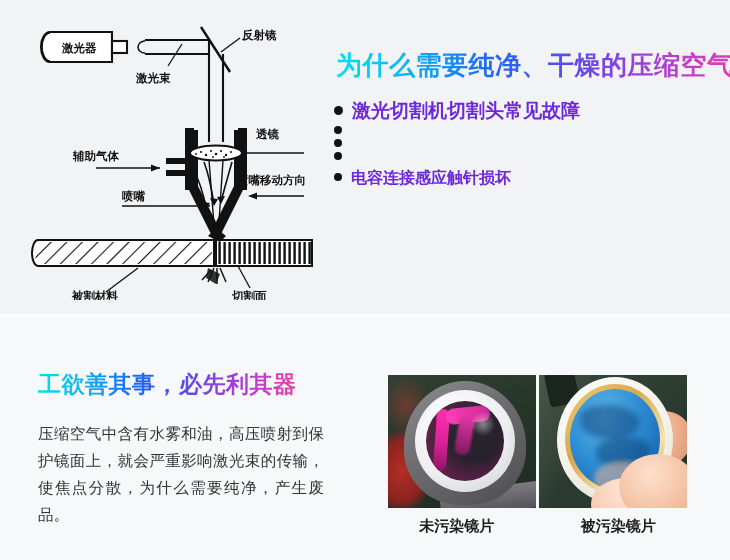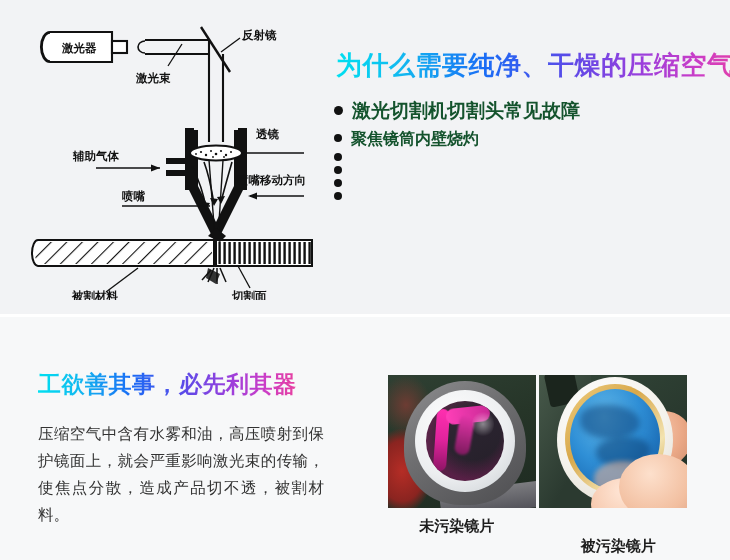--- a/index.html
+++ b/index.html
@@ -61,21 +61,21 @@
   #fault-list {
     position: absolute;
     left: 334px; top: 97px;
     width: 380px;
     list-style: none;
     margin: 0; padding: 0;
   }
   #fault-list li {
     display: flex;
     align-items: baseline;
-    color: #14532d;
+    color: #6d28d9;
     margin-bottom: 5px;
   }
   #fault-list li .bullet {
     flex: 0 0 auto;
     width: 8px; height: 8px;
     border-radius: 50%;
     background: #111;
     margin-right: 9px;
     position: relative;
     top: -2px;
@@ -310,21 +310,21 @@
     display: flex;
   }
   .caption {
     flex: 1 1 0;
     text-align: center;
     font-size: 15px;
     color: #1d1d1d;
     font-weight: bold;
   }
   .caption.left-cap { padding-right: 14px; }
-  .caption.right-cap { padding-left: 10px; margin-top: 20px; }
+  .caption.right-cap { padding-left: 10px; }
 
   .d-label {
     font-family: "DejaVu Sans", "Liberation Sans", sans-serif;
     font-size: 11.5px;
     font-weight: bold;
     fill: #111;
   }
 </style>
 </head>
 <body>
@@ -456,44 +456,41 @@
 
   <div id="headline-main" class="gradient-heading">为什么需要纯净、干燥的压缩空气?</div>
 
   <ul id="fault-list">
     <li class="lead">
       <span class="bullet"></span>
       <span class="txt">激光切割机切割头常见故障</span>
     </li>
     <li>
       <span class="bullet"></span>
-      <span class="txt">聚焦镜筒内壁烧灼</span>
     </li>
     <li>
       <span class="bullet"></span>
     </li>
     <li>
       <span class="bullet"></span>
     </li>
     <li>
       <span class="bullet"></span>
-    </li>
-    <li>
-      <span class="bullet"></span>
+      <span class="txt">电容连接感应触针损坏</span>
     </li>
   </ul>
 </div>
 
 <div id="section-divider"></div>
 
 <div id="section-bottom">
 
   <div id="headline-sub" class="gradient-heading">工欲善其事，必先利其器</div>
 
-  <p id="body-paragraph">压缩空气中含有水雾和油，高压喷射到保护镜面上，就会严重影响激光束的传输，使焦点分散，造成产品切不透，被割材料。</p>
+  <p id="body-paragraph">压缩空气中含有水雾和油，高压喷射到保护镜面上，就会严重影响激光束的传输，使焦点分散，为什么需要纯净，产生废品。</p>
 
   <div id="photo-pair">
 
     <div class="photo" id="photo-clean">
       <div class="base-bar"></div>
       <div class="holder"></div>
       <div class="ring-white"></div>
       <div class="lens">
         <div class="streak-a"></div>
         <div class="streak-b"></div>

